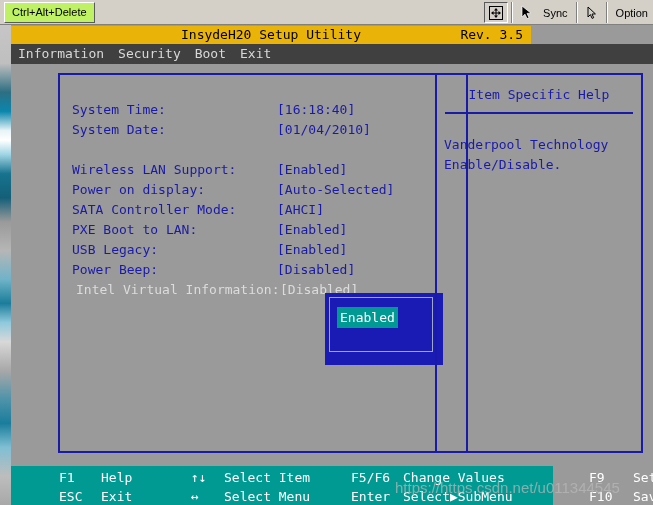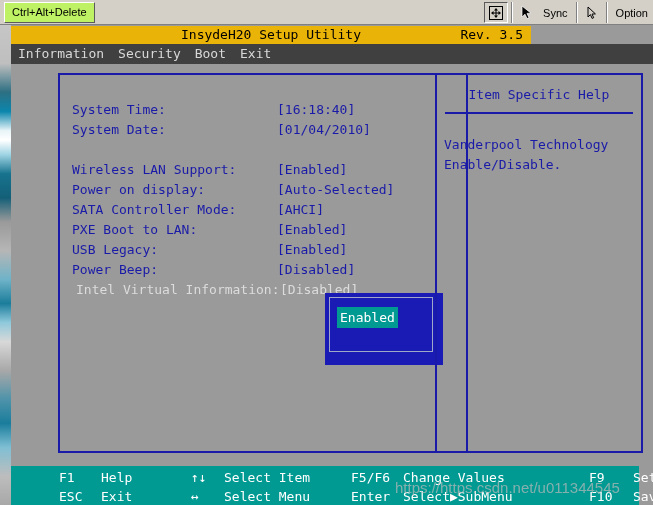--- a/index.html
+++ b/index.html
@@ -248,21 +248,21 @@
   .dd-item.sel {
     background: #009a93;
     color: #ffffff;
   }
   .dd-line { height: 21px; }
 
   
   #footer {
     position: absolute;
     left: 11px; top: 466px;
-    width: 628px; height: 39px;
+    width: 542px; height: 39px;
     background: #009a93;
     color: #ffffff;
     font-size: 13px;
   }
   .frow {
     position: absolute;
     left: 0; right: 0;
     height: 19px;
     line-height: 19px;
     white-space: nowrap;

